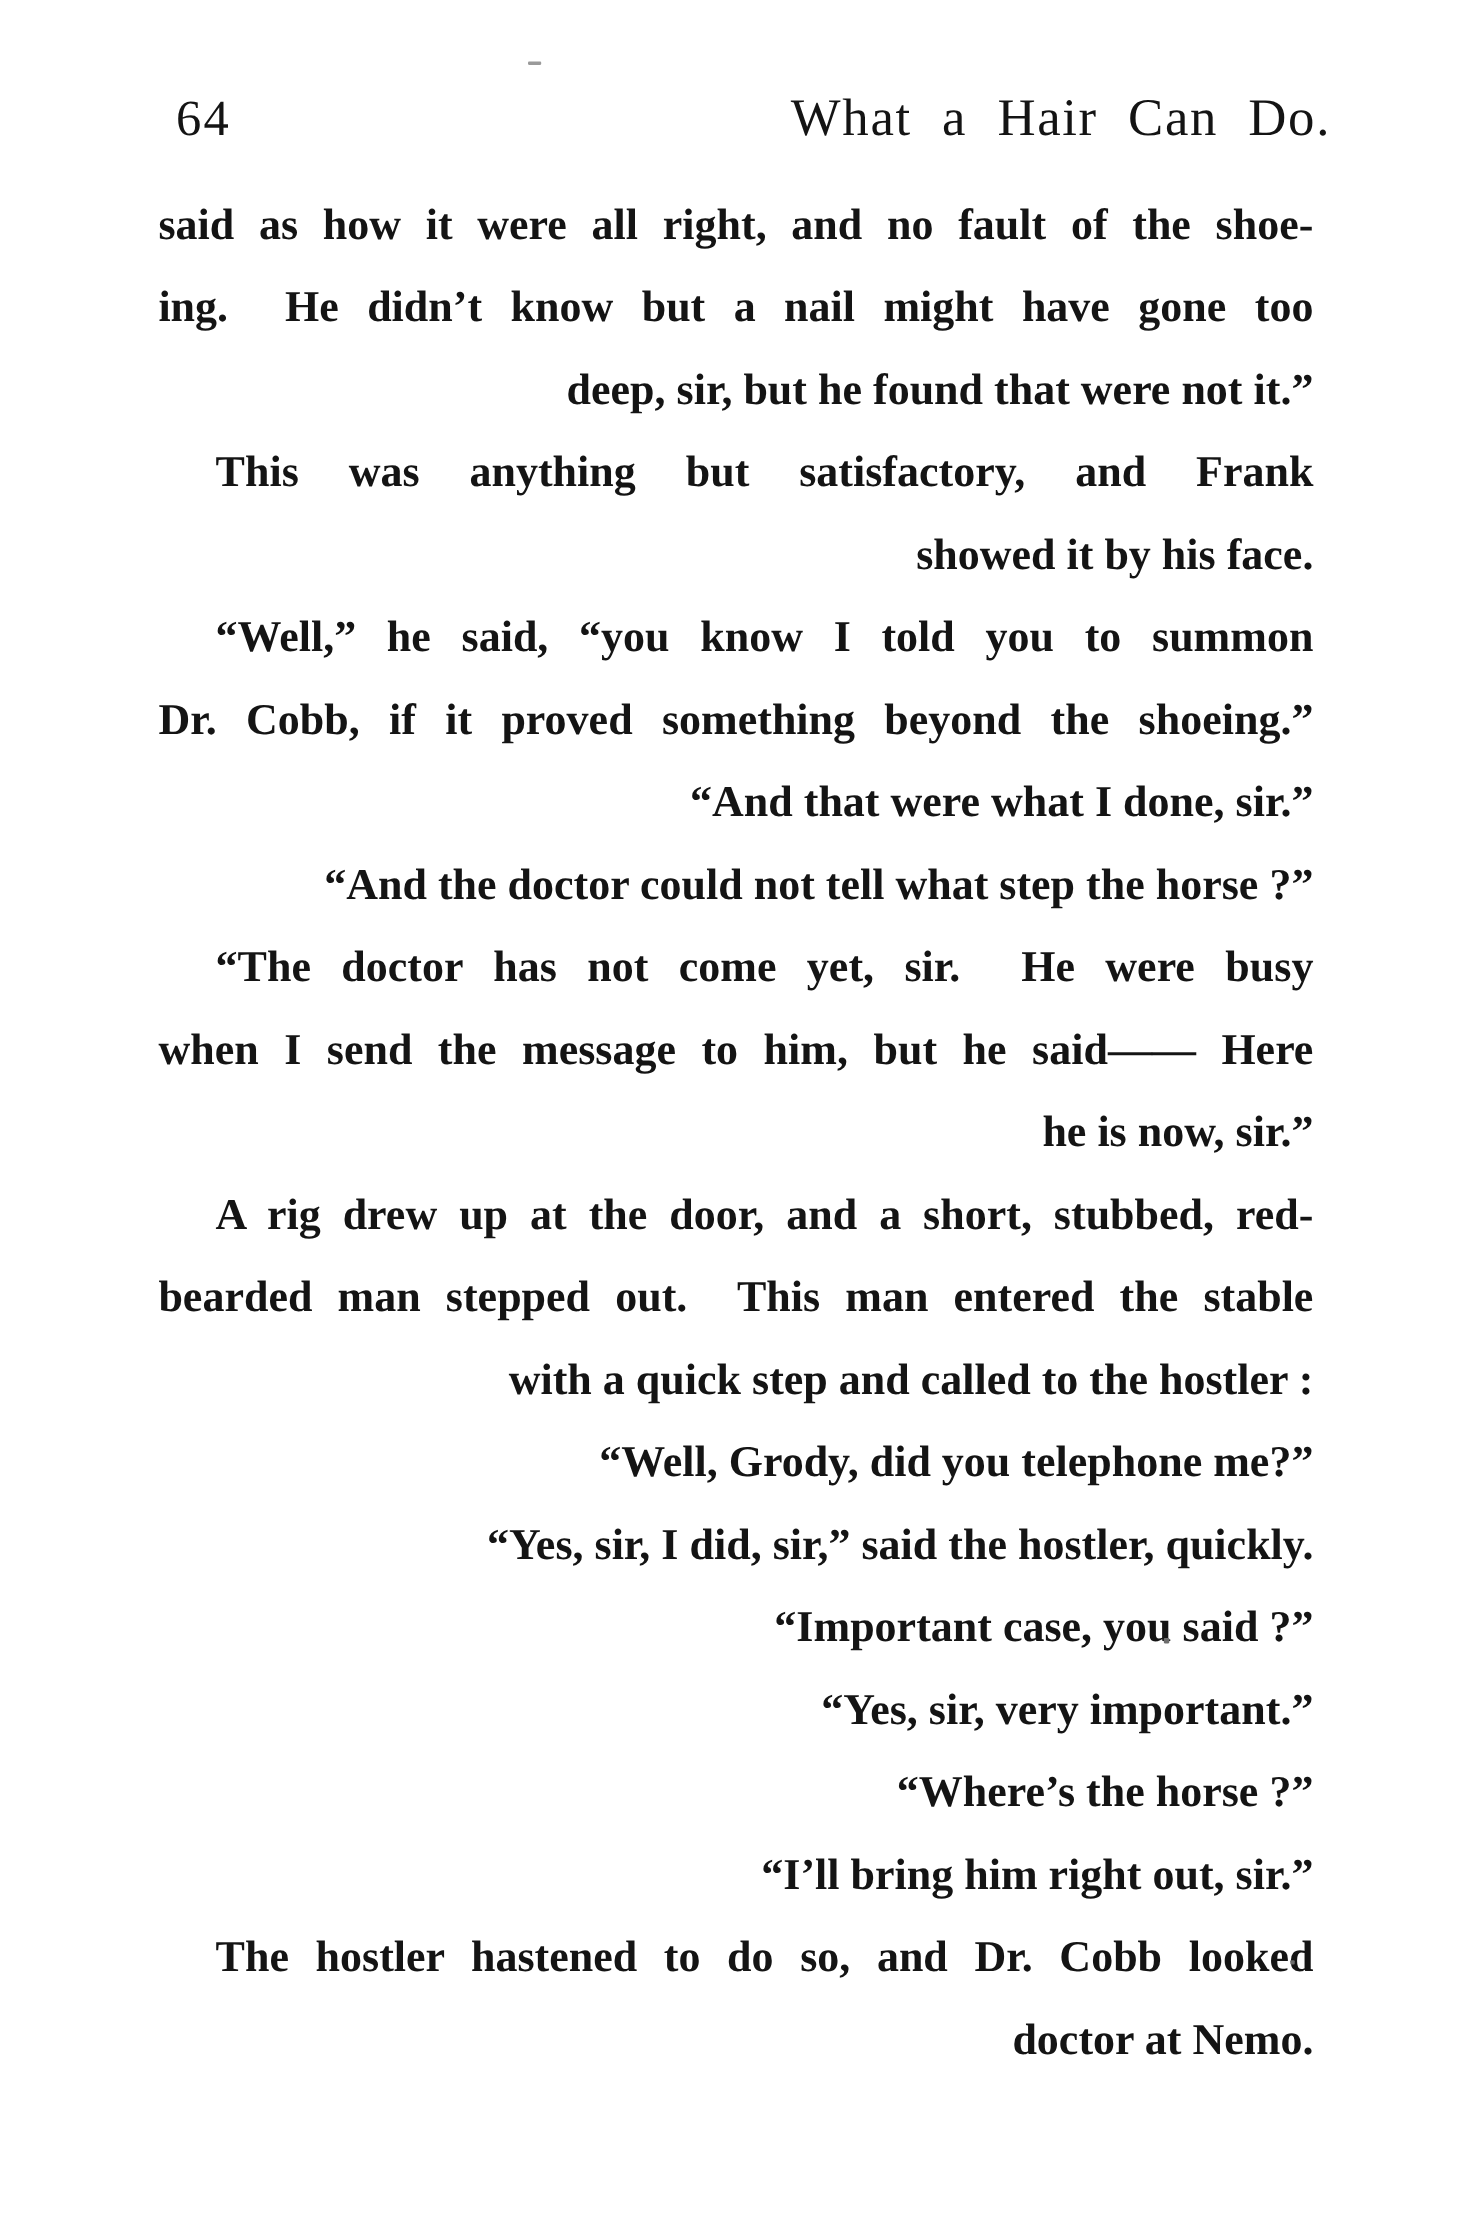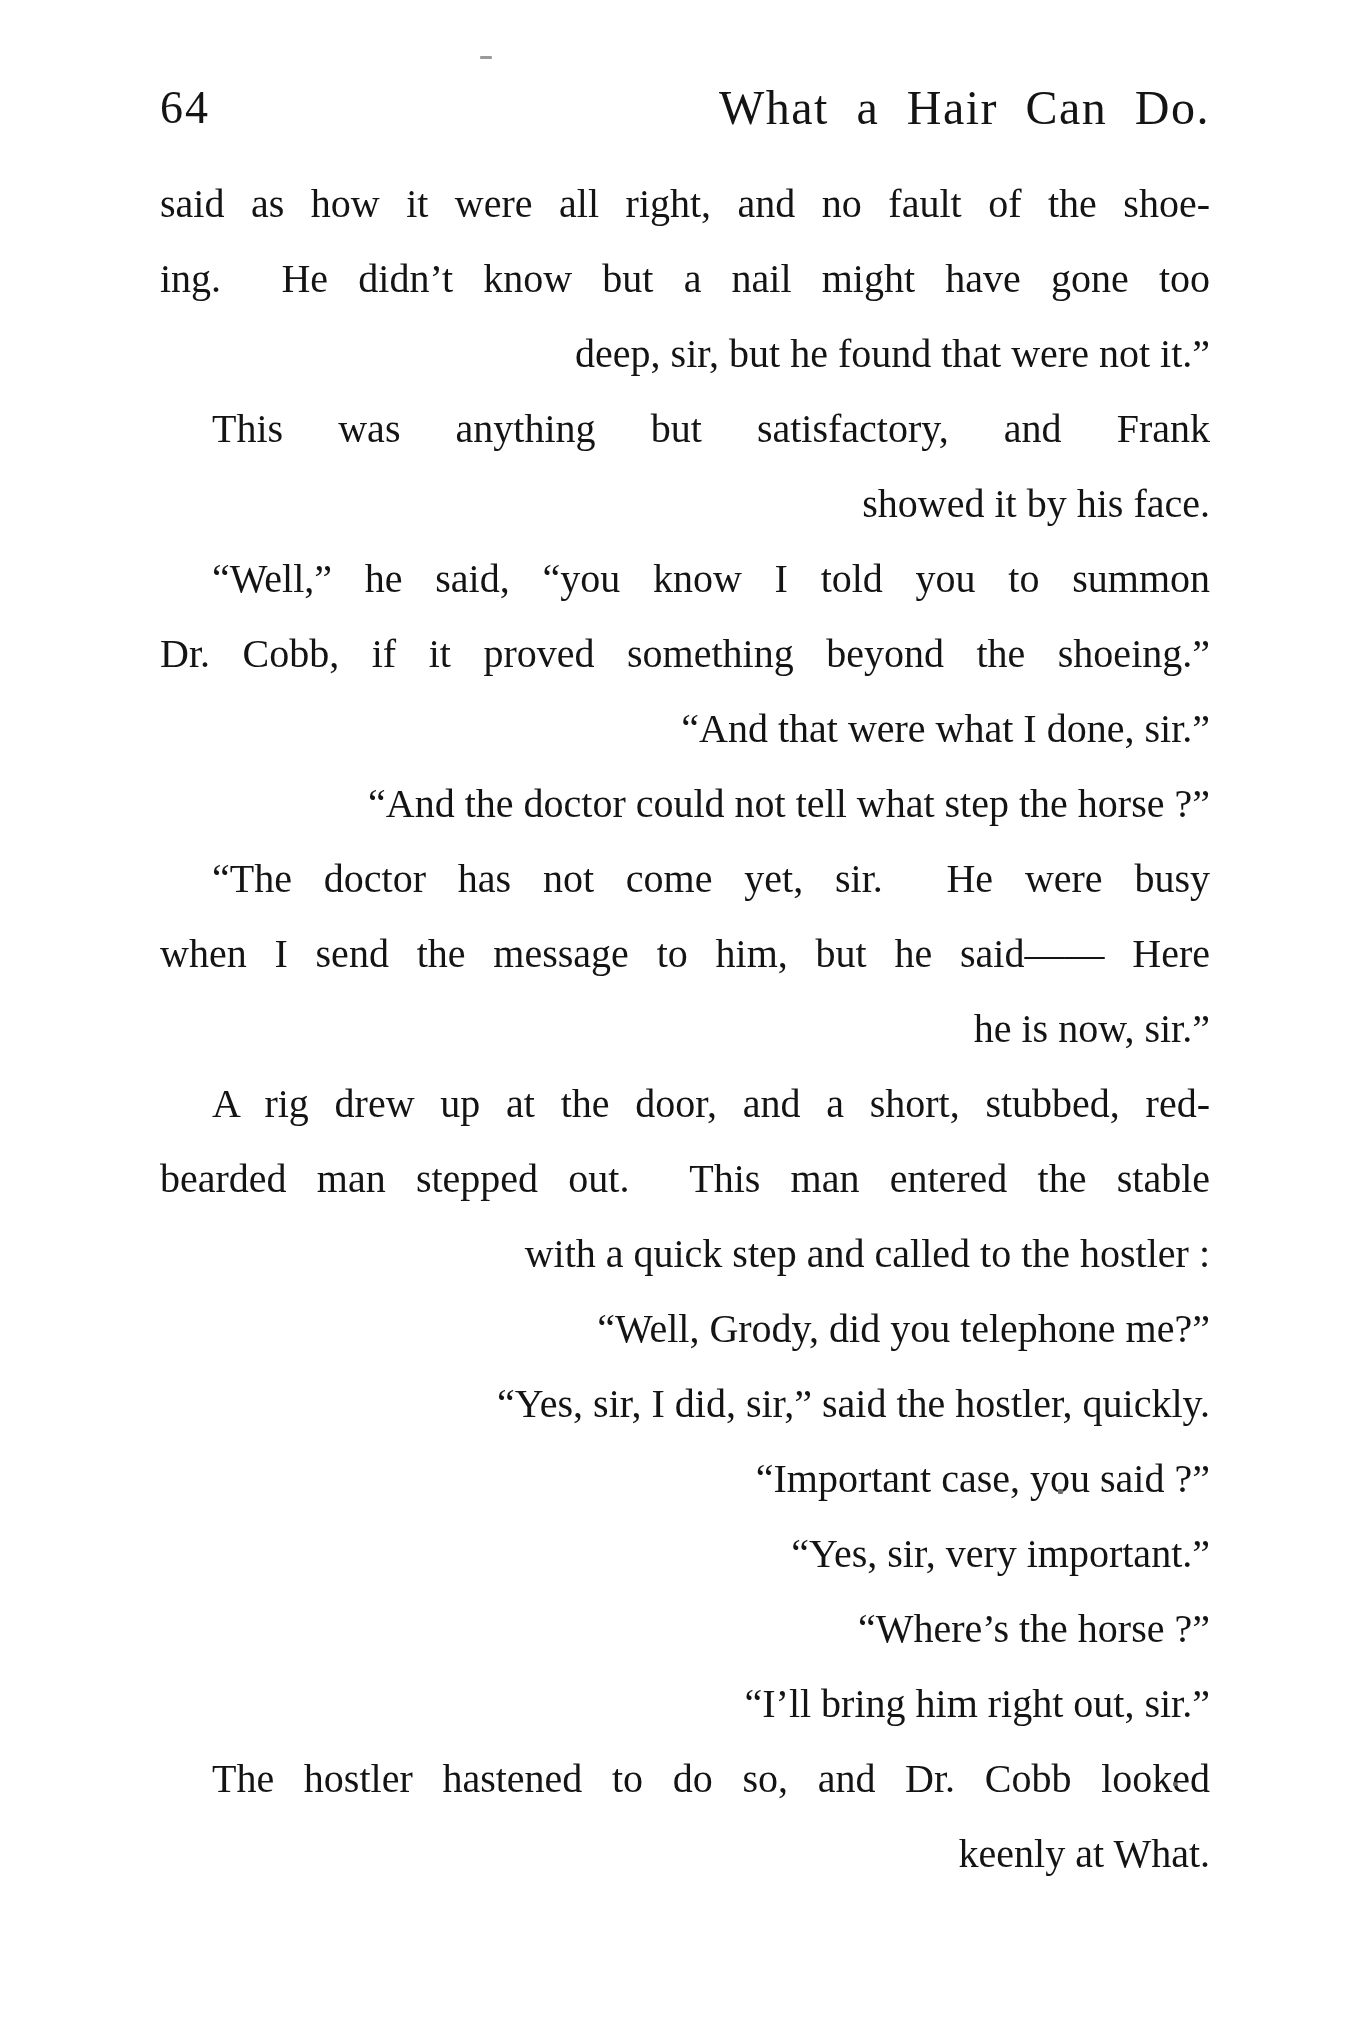--- a/index.html
+++ b/index.html
@@ -36,23 +36,24 @@
     text-align: right;
     font-size: 48px;
     line-height: 48px;
     letter-spacing: 1.5px;
     word-spacing: 14px;
     white-space: nowrap;
   }
   
   .body-text {
     position: absolute;
-    left: 160px;
+    left: 144px;
     top: 166px;
     width: 1050px;
+    font-weight: bold;
   }
   .ln {
     height: 75px;
     line-height: 75px;
     font-size: 40px;
     white-space: pre-wrap;
     overflow: visible;
     text-align: right;
   }
   .ln.i { padding-left: 52px; }
@@ -101,21 +102,21 @@
     <div class="ln i j">A rig drew up at the door, and a short, stubbed, red-</div>
     <div class="ln j">bearded man stepped out.  This man entered the stable</div>
     <div class="ln">with a quick step and called to the hostler :</div>
     <div class="ln i">“Well, Grody, did you telephone me?”</div>
     <div class="ln i">“Yes, sir, I did, sir,” said the hostler, quickly.</div>
     <div class="ln i">“Important case, you said ?”</div>
     <div class="ln i">“Yes, sir, very important.”</div>
     <div class="ln i">“Where’s the horse ?”</div>
     <div class="ln i">“I’ll bring him right out, sir.”</div>
     <div class="ln i j">The hostler hastened to do so, and Dr. Cobb looked</div>
-    <div class="ln">keenly at What.</div>
+    <div class="ln">doctor at Nemo.</div>
   </div>
 
   <div class="speck s1"></div>
   <div class="speck s2"></div>
   <div class="speck s3"></div>
   <div class="speck s4"></div>
   <div class="edge-bar"></div>
 
 </div>
 

